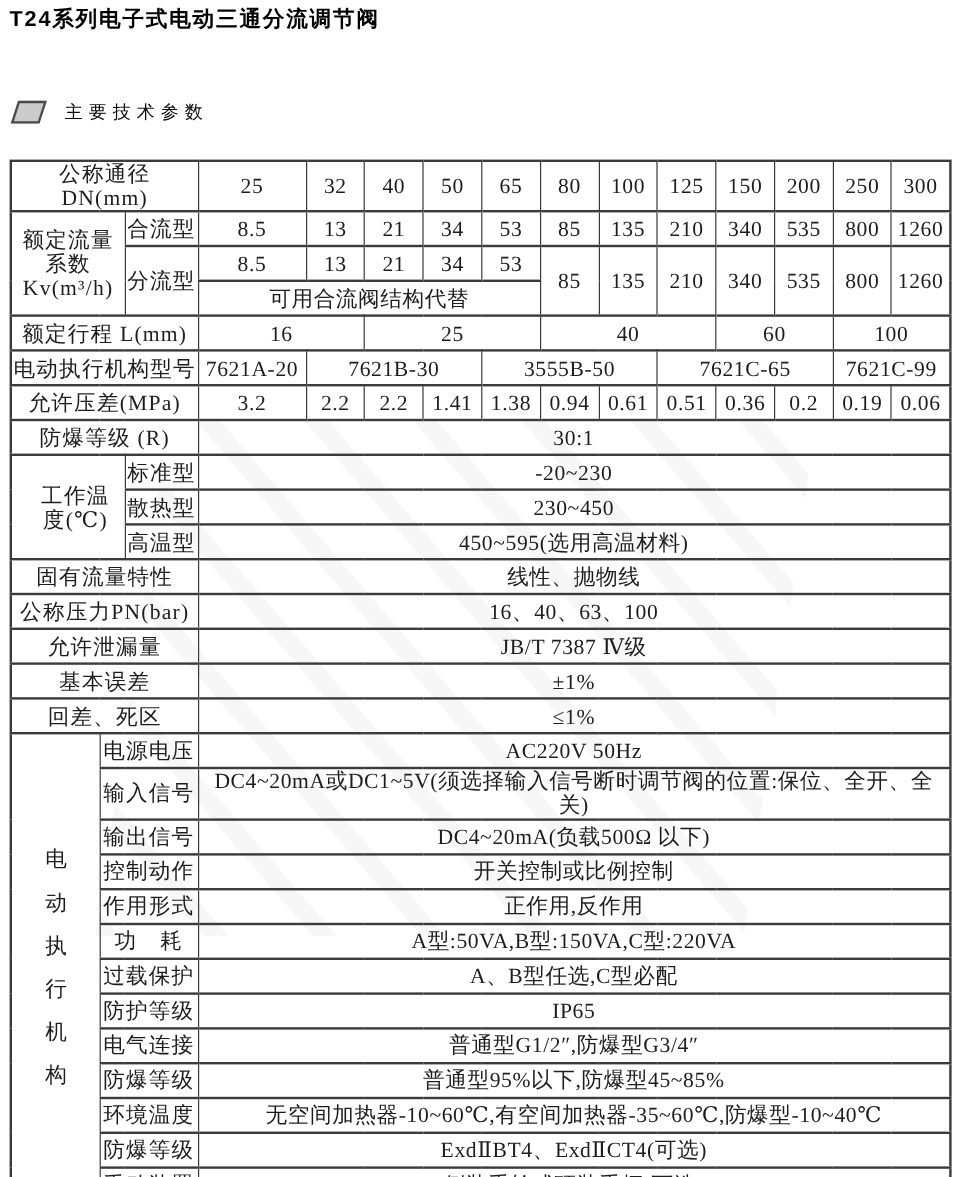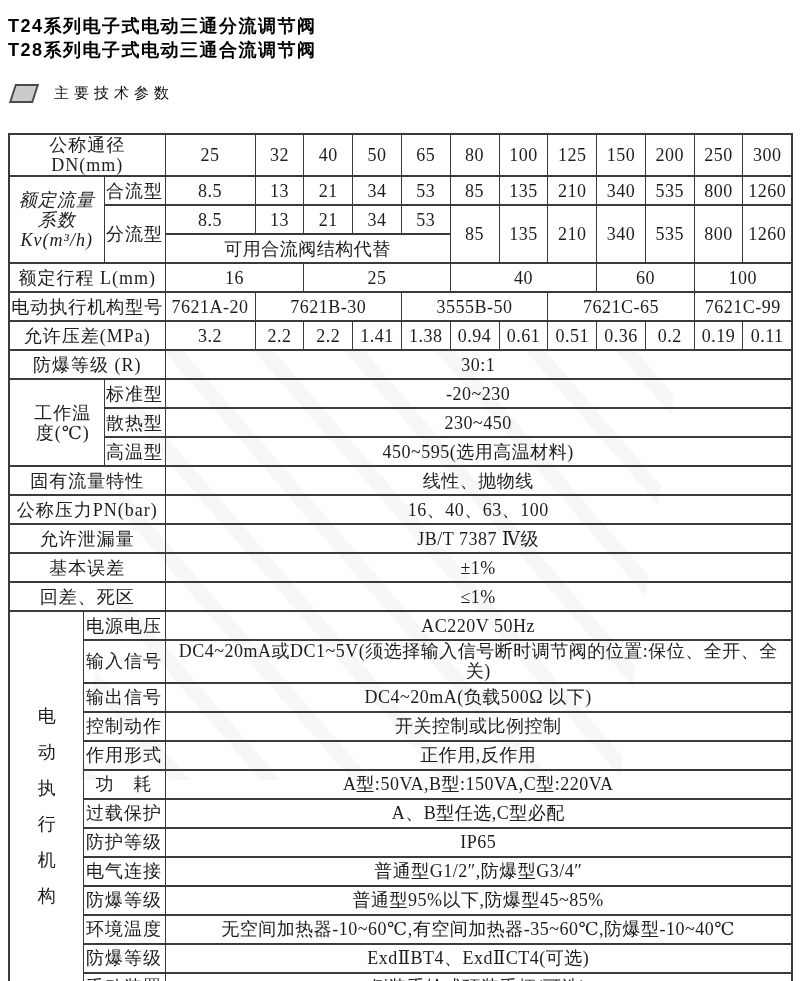--- a/index.html
+++ b/index.html
@@ -1,21 +1,21 @@
 <!DOCTYPE html>
 <html><head>
 <meta charset="utf-8">
 <style>
   html,body { margin:0; padding:0; background:#ffffff; }
   .page {
     position:relative; width:800px; height:981px; background:#fff; overflow:hidden;
     font-family:"Liberation Serif","DejaVu Serif",serif; color:#1d1d1d;
   }
   .titles {
-    position:absolute; left:8px; top:14px;
+    position:absolute; left:8px; top:4px;
     font-family:"Liberation Sans","DejaVu Sans",sans-serif;
     font-weight:bold; font-size:18px; letter-spacing:1.5px; line-height:24px; color:#000;
   }
   .section-header { position:absolute; left:12px; top:84px; display:flex; align-items:flex-end; }
   .pgram {
     width:20px; height:15px; background:#cbcbcb; border:2px solid #4a4a4a;
     transform:skewX(-18deg); margin-right:18px;
   }
   .section-text {
     font-family:"Liberation Sans","DejaVu Sans",sans-serif;
@@ -29,39 +29,38 @@
   .spec tr { height:29px; }
   .spec td {
     border:1.5px solid #3b3b3b; border-top-width:2px; border-bottom-width:2px;
     padding:0 1px; text-align:center; vertical-align:middle; line-height:1.12;
     overflow:hidden; color:#1d1d1d;
   }
   .lbl { text-align:left; padding-left:7px; letter-spacing:1px; }
   .sub { letter-spacing:1px; }
   .val { letter-spacing:0.5px; color:#222; }
   .w70  { display:inline-block; max-width:70px;margin-left:12px; }
-  .w88  { display:inline-block; max-width:88px;font-style:italic; }
+  .w88  { display:inline-block; max-width:88px; }
   .vtext {
     width:17px; margin:0 auto; word-break:break-all;
     line-height:36px; letter-spacing:0; 
   }
   .watermark {
     position:absolute; left:110px; top:350px; width:540px; height:430px;
     background:repeating-linear-gradient(45deg, rgba(60,60,60,0.045) 0 14px, transparent 14px 64px);
     transform:skewX(-8deg); pointer-events:none;
   }
 </style>
 </head>
 <body>
 
 <div class="page">
 
   <div class="titles">
     <div>T24系列电子式电动三通分流调节阀</div>
-    <div>T28系列电子式电动三通合流调节阀</div>
   </div>
 
   <div class="section-header">
     <div class="pgram"></div>
     <div class="section-text">主要技术参数</div>
   </div>
 
   <div class="watermark"></div>
 
   <table class="spec">
@@ -161,21 +160,21 @@
       <td class="val">2.2</td>
       <td class="val">2.2</td>
       <td class="val">1.41</td>
       <td class="val">1.38</td>
       <td class="val">0.94</td>
       <td class="val">0.61</td>
       <td class="val">0.51</td>
       <td class="val">0.36</td>
       <td class="val">0.2</td>
       <td class="val">0.19</td>
-      <td class="val">0.11</td>
+      <td class="val">0.06</td>
     </tr>
 
     <tr>
       <td colspan="3" class="lbl">防爆等级 (R)</td>
       <td colspan="12" class="val">30:1</td>
     </tr>
 
     <tr>
       <td colspan="2" rowspan="3" class="sub"><span class="w70">工作温度(℃)</span></td>
       <td class="sub">标准型</td>

